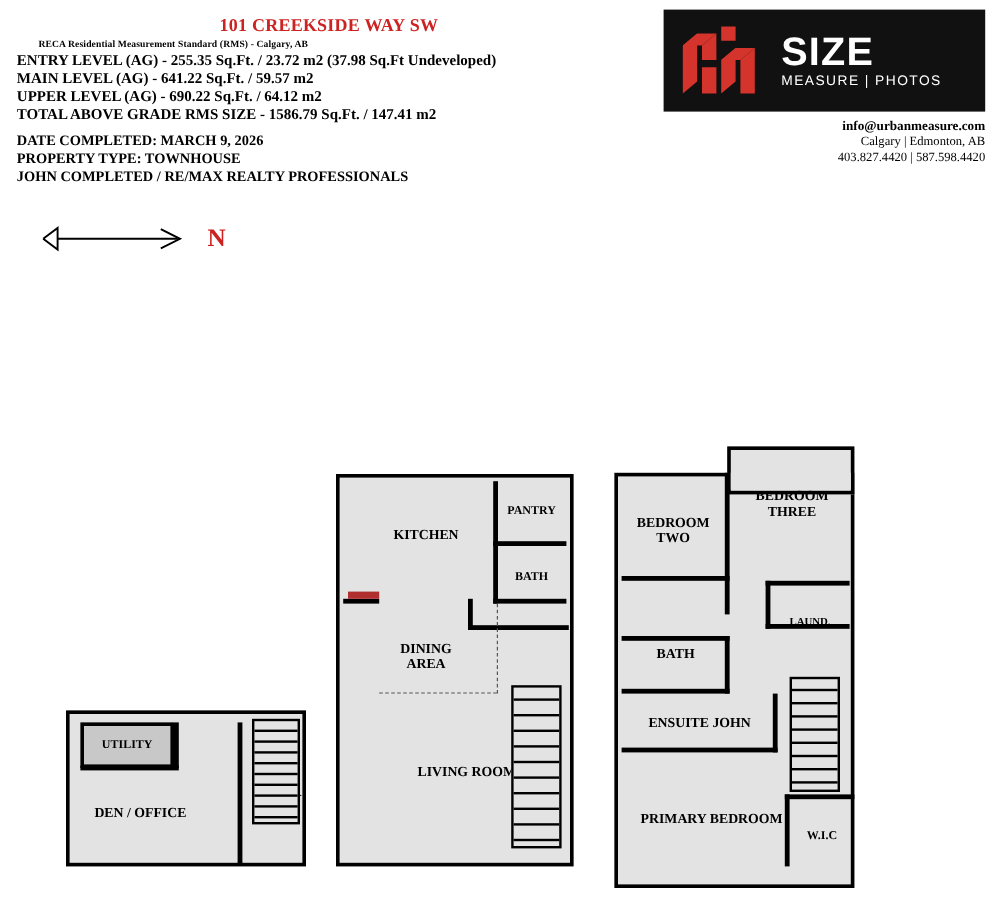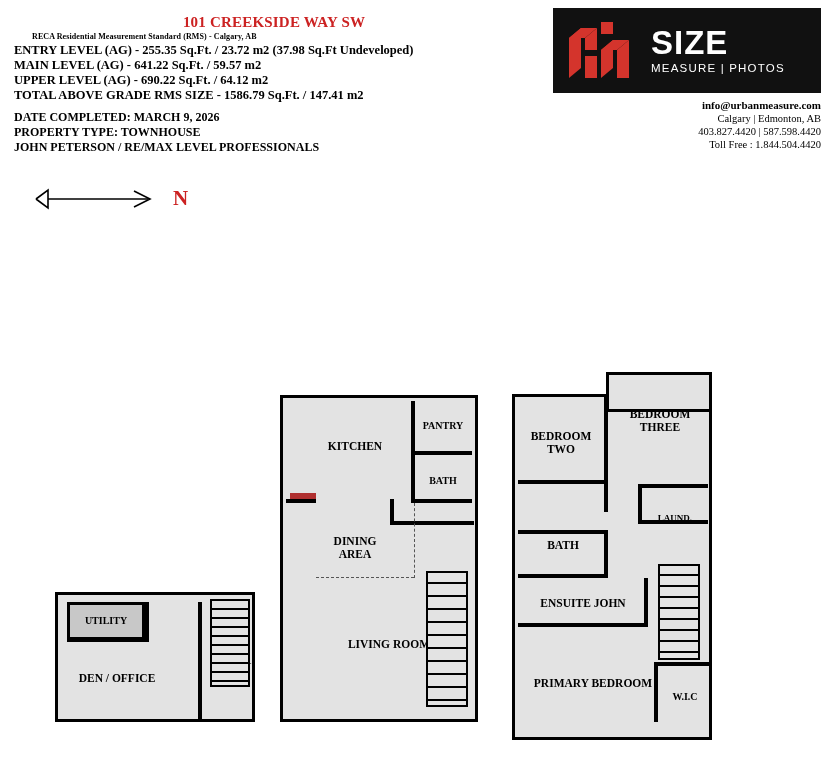--- a/index.html
+++ b/index.html
@@ -191,21 +191,21 @@
     <div id="reca-line">RECA Residential Measurement Standard (RMS) - Calgary, AB</div>
     <div class="spec-line">ENTRY LEVEL (AG) - 255.35 Sq.Ft. / 23.72 m2 (37.98 Sq.Ft Undeveloped)</div>
     <div class="spec-line">MAIN LEVEL (AG) - 641.22 Sq.Ft. / 59.57 m2</div>
     <div class="spec-line">UPPER LEVEL (AG) - 690.22 Sq.Ft. / 64.12 m2</div>
     <div class="spec-line">TOTAL ABOVE GRADE RMS SIZE - 1586.79 Sq.Ft. / 147.41 m2</div>
   </div>
 
   <div id="meta-block">
     <div class="meta-line">DATE COMPLETED: MARCH 9, 2026</div>
     <div class="meta-line">PROPERTY TYPE: TOWNHOUSE</div>
-    <div class="meta-line">JOHN PETERSON / RE/MAX LEVEL PROFESSIONALS</div>
+    <div class="meta-line">JOHN COMPLETED / RE/MAX REALTY PROFESSIONALS</div>
   </div>
 
   <div id="logo-band">
     <div id="logo-mark">
       <svg width="74" height="62" viewBox="0 0 74 62" xmlns="http://www.w3.org/2000/svg">
         <polygon points="2,58 2,18 14,8 14,48" fill="#d4342c"></polygon>
         <polygon points="2,18 14,8 30,8 18,18" fill="#d4342c"></polygon>
         <polygon points="18,18 30,8 30,30 18,30" fill="#d4342c"></polygon>
         <polygon points="34,58 34,30 46,20 46,48" fill="#d4342c"></polygon>
         <polygon points="34,30 46,20 62,20 50,30" fill="#d4342c"></polygon>
@@ -217,21 +217,20 @@
     <div id="logo-text">
       <div id="logo-word">SIZE</div>
       <div id="logo-sub">MEASURE | PHOTOS</div>
     </div>
   </div>
 
   <div id="contact-block">
     <div id="contact-email">info@urbanmeasure.com</div>
     <div class="contact-line">Calgary | Edmonton, AB</div>
     <div class="contact-line">403.827.4420 | 587.598.4420</div>
-    <div class="contact-line">Toll Free : 1.844.504.4420</div>
   </div>
 </div>
 
 <div id="north-wrap">
   <svg width="130" height="28" viewBox="0 0 130 28" xmlns="http://www.w3.org/2000/svg">
     <polyline points="6,14 18,5 18,23 6,14" fill="none" stroke="#000" stroke-width="1.6"></polyline>
     <line x1="18" y1="14" x2="118" y2="14" stroke="#000" stroke-width="1.6"></line>
     <polyline points="104,6 120,14 104,22" fill="none" stroke="#000" stroke-width="1.6"></polyline>
   </svg>
   <div id="north-letter">N</div>

